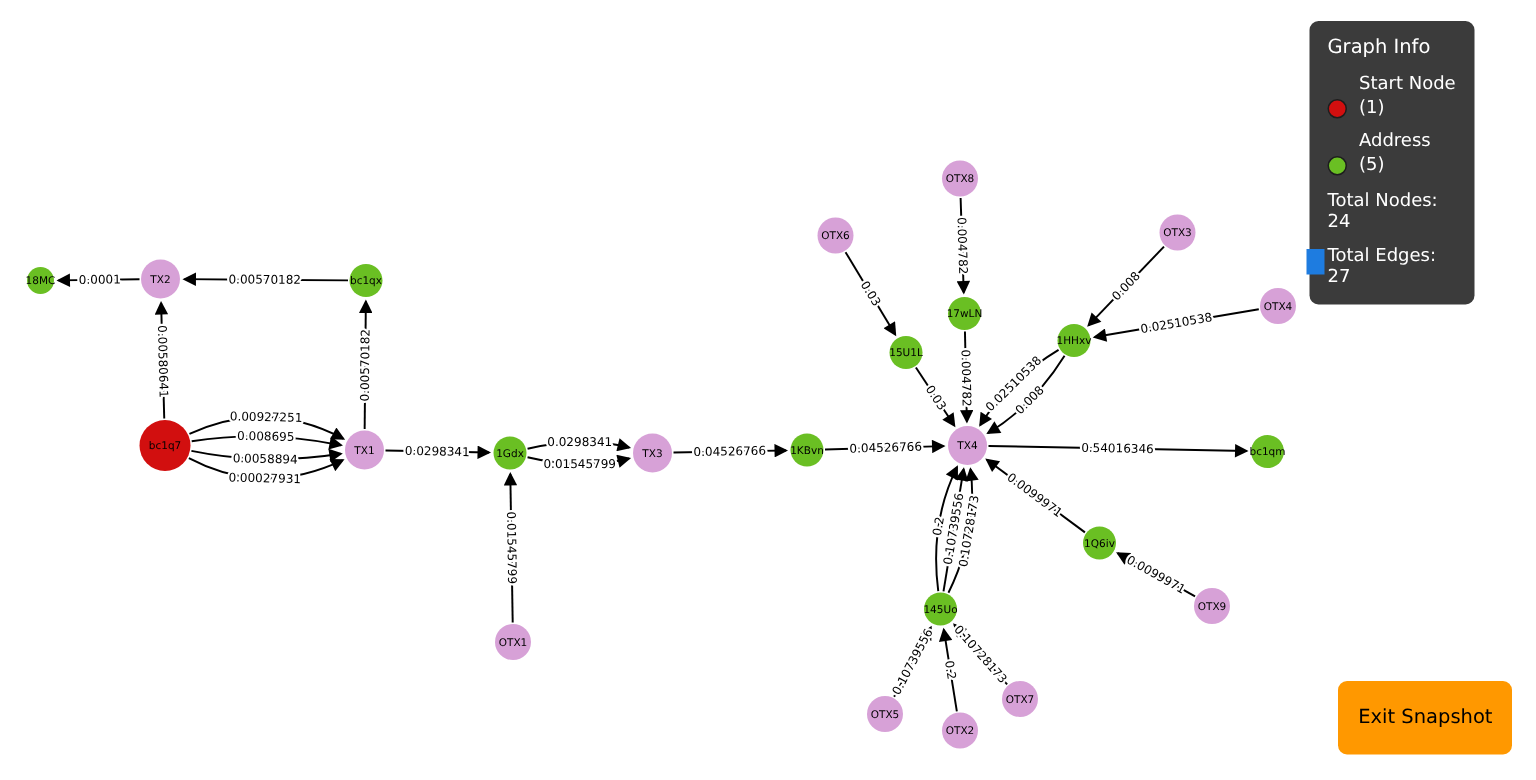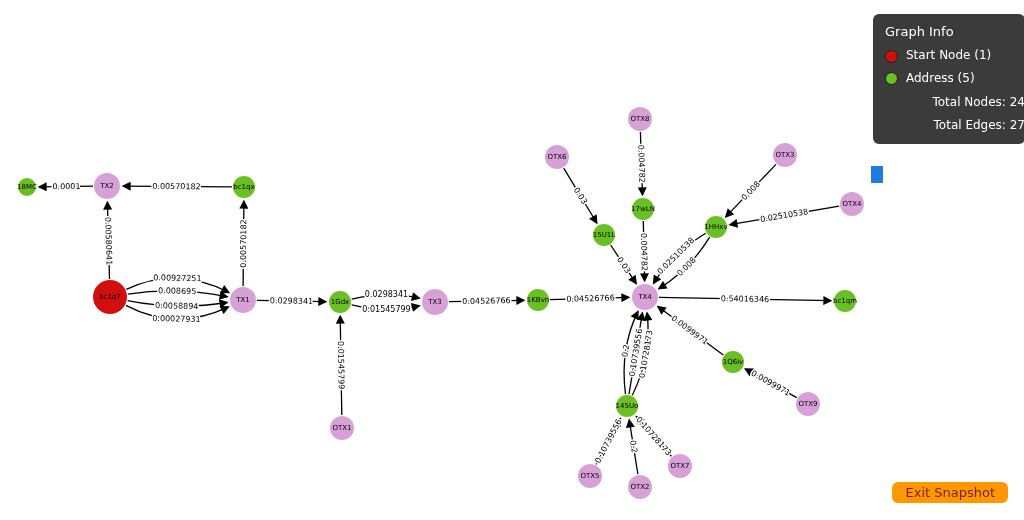--- a/index.html
+++ b/index.html
@@ -9,32 +9,32 @@
     font-family:"DejaVu Sans", "Liberation Sans", sans-serif;
   }
   #graph-svg{position:absolute;top:0;left:0;}
   .edge-line{stroke:#000;stroke-width:1.3;fill:none;}
   .edge-label{
     font-size:8px;fill:#000;text-anchor:middle;
     paint-order:stroke;stroke:#ffffff;stroke-width:3px;stroke-linejoin:round;
   }
   .node-label{font-size:7px;fill:#000;text-anchor:middle;}
   .legend{
-    position:absolute;top:14px;left:873px;width:152px;box-sizing:border-box;
-    background:#3b3b3b;color:#fff;border-radius:6px;padding:10px 0 12px 12px;
+    position:absolute;top:14px;left:873px;width:110px;box-sizing:border-box;
+    background:#3b3b3b;color:#fff;border-radius:6px;padding:10px 12px 12px 12px;
   }
   .legend-title{font-size:13px;margin-bottom:9px;}
-  .legend-item{display:flex;align-items:center;gap:8px;margin-bottom:7px;font-size:12px;line-height:1.3;}
+  .legend-item{display:flex;align-items:flex-end;gap:8px;margin-bottom:7px;font-size:12px;line-height:1.3;}
   .legend-dot{width:13px;height:13px;border-radius:50%;flex:0 0 13px;margin-top:1px;border:1px solid #1d1d1d;box-sizing:border-box;}
-  .legend-total{font-size:12px;margin-top:9px;text-align:right;}
+  .legend-total{font-size:12px;margin-top:9px;}
   .blue-marker{position:absolute;left:871px;top:166px;width:12px;height:17px;background:#1e7ce0;}
   .exit-btn{
     position:absolute;right:16px;bottom:17px;
-    background:#ff9800;color:#7f1d1d;border:none;border-radius:6px;
-    padding:3px 13px;font-size:13px;font-family:inherit;cursor:pointer;
+    background:#ff9800;color:#000000;border:none;border-radius:6px;
+    padding:17px 13px;font-size:13px;font-family:inherit;cursor:pointer;
   }
 </style>
 </head>
 <body>
 
 <svg id="graph-svg" width="1024" height="520" viewBox="0 0 1024 520">
     <defs>
       <marker id="arrow" viewBox="0 0 10 10" refX="8.5" refY="5" markerWidth="10" markerHeight="9" orient="auto" markerUnits="userSpaceOnUse">
         <path d="M0,0 L10,5 L0,10 z" fill="#000"></path>
       </marker>

